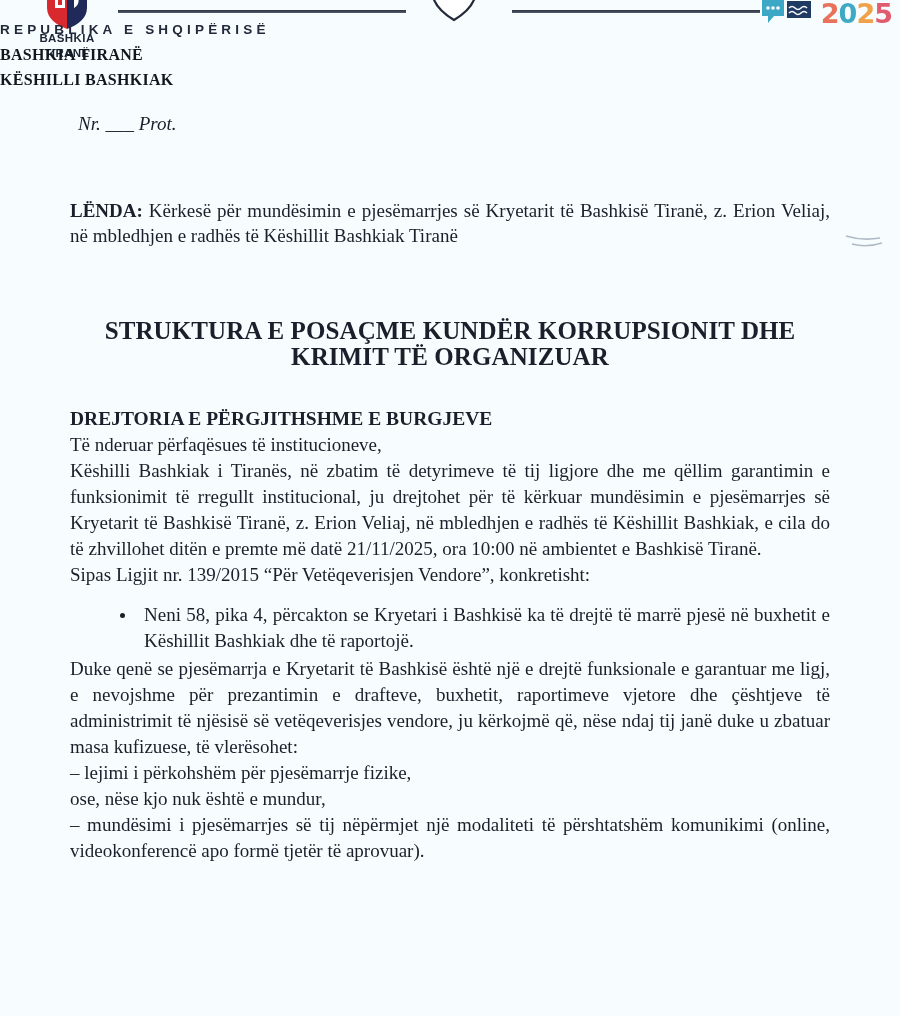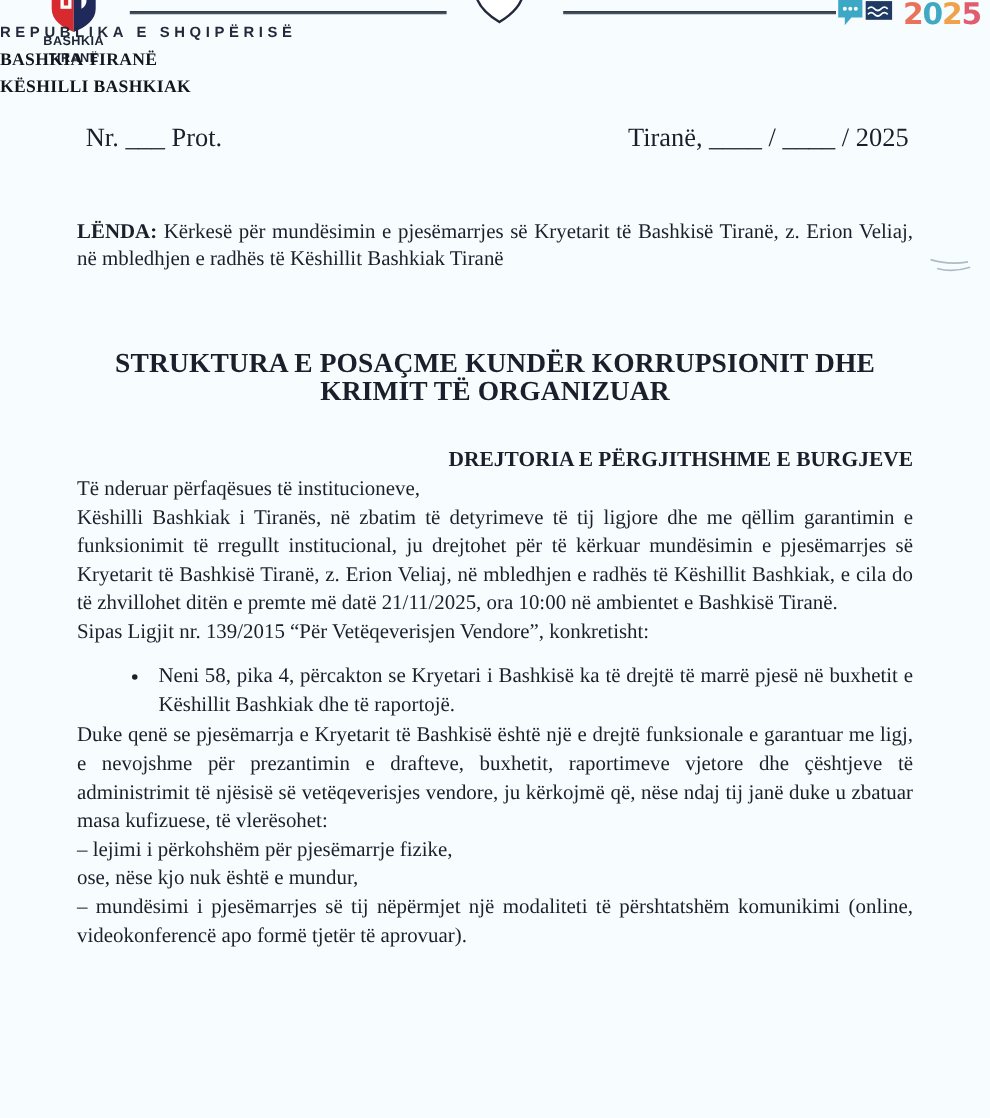--- a/index.html
+++ b/index.html
@@ -119,21 +119,22 @@
     color: #11161f;
   }
 
   
   .proto-row {
     position: absolute;
     top: 113px;
     left: 0;
     width: 900px;
     height: 26px;
-    font-size: 24px;
+    font-size: 19px;
+    font-style: italic;
   }
   .proto-left {
     position: absolute;
     left: 78px;
     white-space: pre;
   }
   .proto-right {
     position: absolute;
     right: 74px;
     white-space: pre;
@@ -160,21 +161,21 @@
     font-size: 25px;
     line-height: 26px;
     text-align: center;
     margin: 70px 28px 0 28px;
     letter-spacing: .1px;
   }
   .heading-2 {
     font-weight: bold;
     font-size: 19.5px;
     line-height: 26px;
-    text-align: right;
+    text-align: left;
     margin: 36px 0 0 0;
   }
 
   p.para {
     font-size: 19px;
     line-height: 26px;
     text-align: justify;
     margin: 0;
   }
   .sp-28 { margin-top: 28px; }
@@ -269,21 +270,20 @@
     <div class="republic-line">REPUBLIKA E SHQIPËRISË</div>
 
     <div class="org-title">
       <div>BASHKIA TIRANË</div>
       <div>KËSHILLI BASHKIAK</div>
     </div>
   </div>
 
   <div class="proto-row">
     <span class="proto-left">Nr. ___ Prot.</span>
-    <span class="proto-right">Tiranë, ____ / ____ / 2025</span>
   </div>
 
   <div class="scan-mark">
     <svg width="46" height="24" viewBox="0 0 46 24">
       <path d="M2 8 q16 5 34 2" stroke="#5a6b86" stroke-width="1.6" fill="none"></path>
       <path d="M8 16 q14 4 30 -1" stroke="#5a6b86" stroke-width="1.4" fill="none"></path>
     </svg>
   </div>
 
   <div class="body-block">

